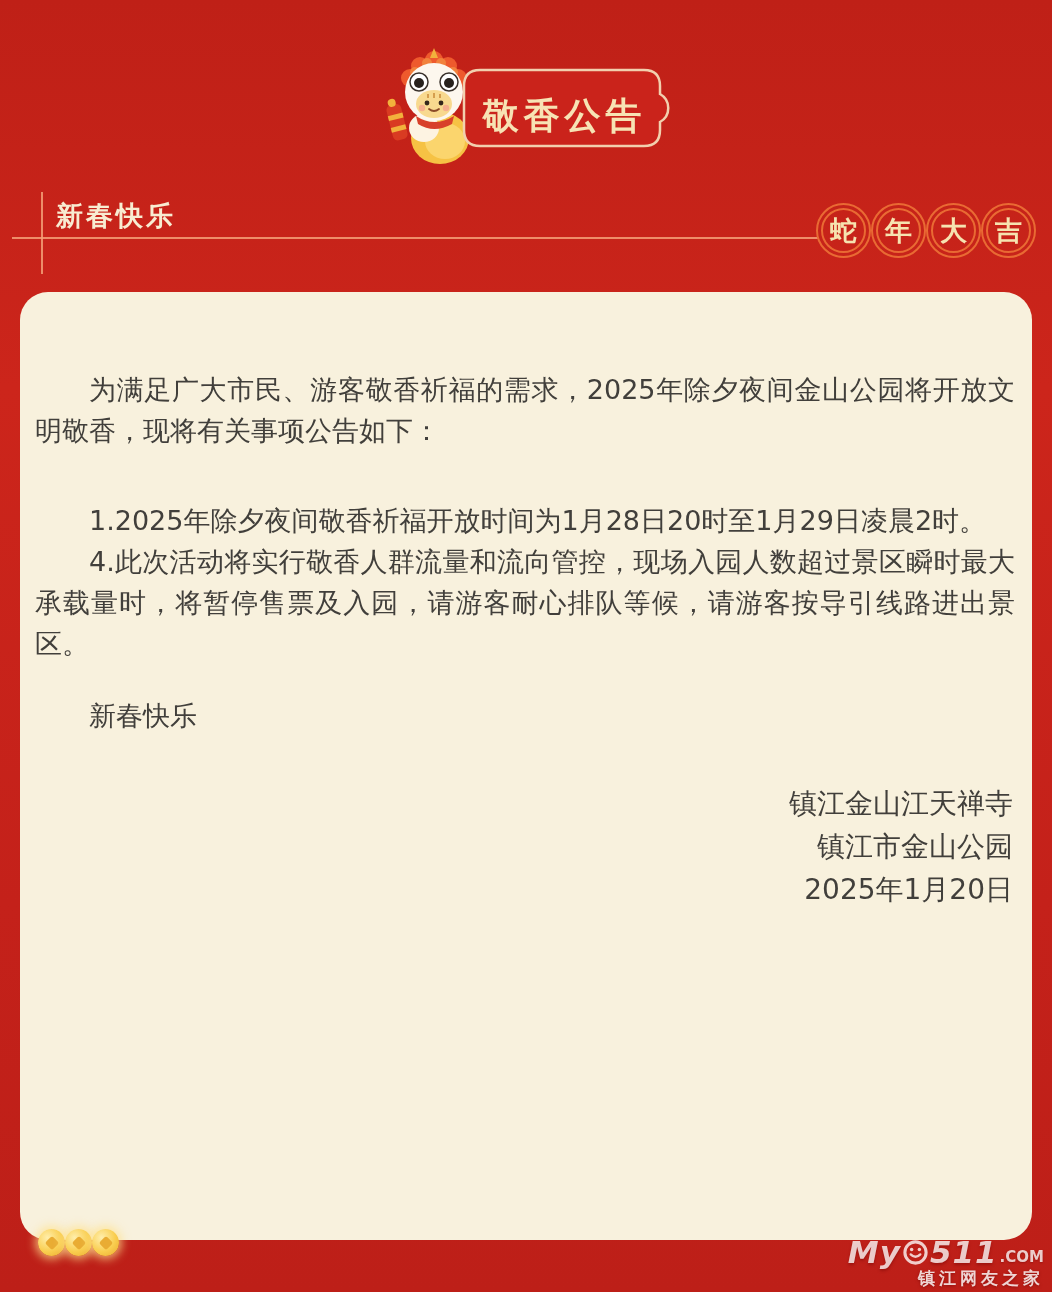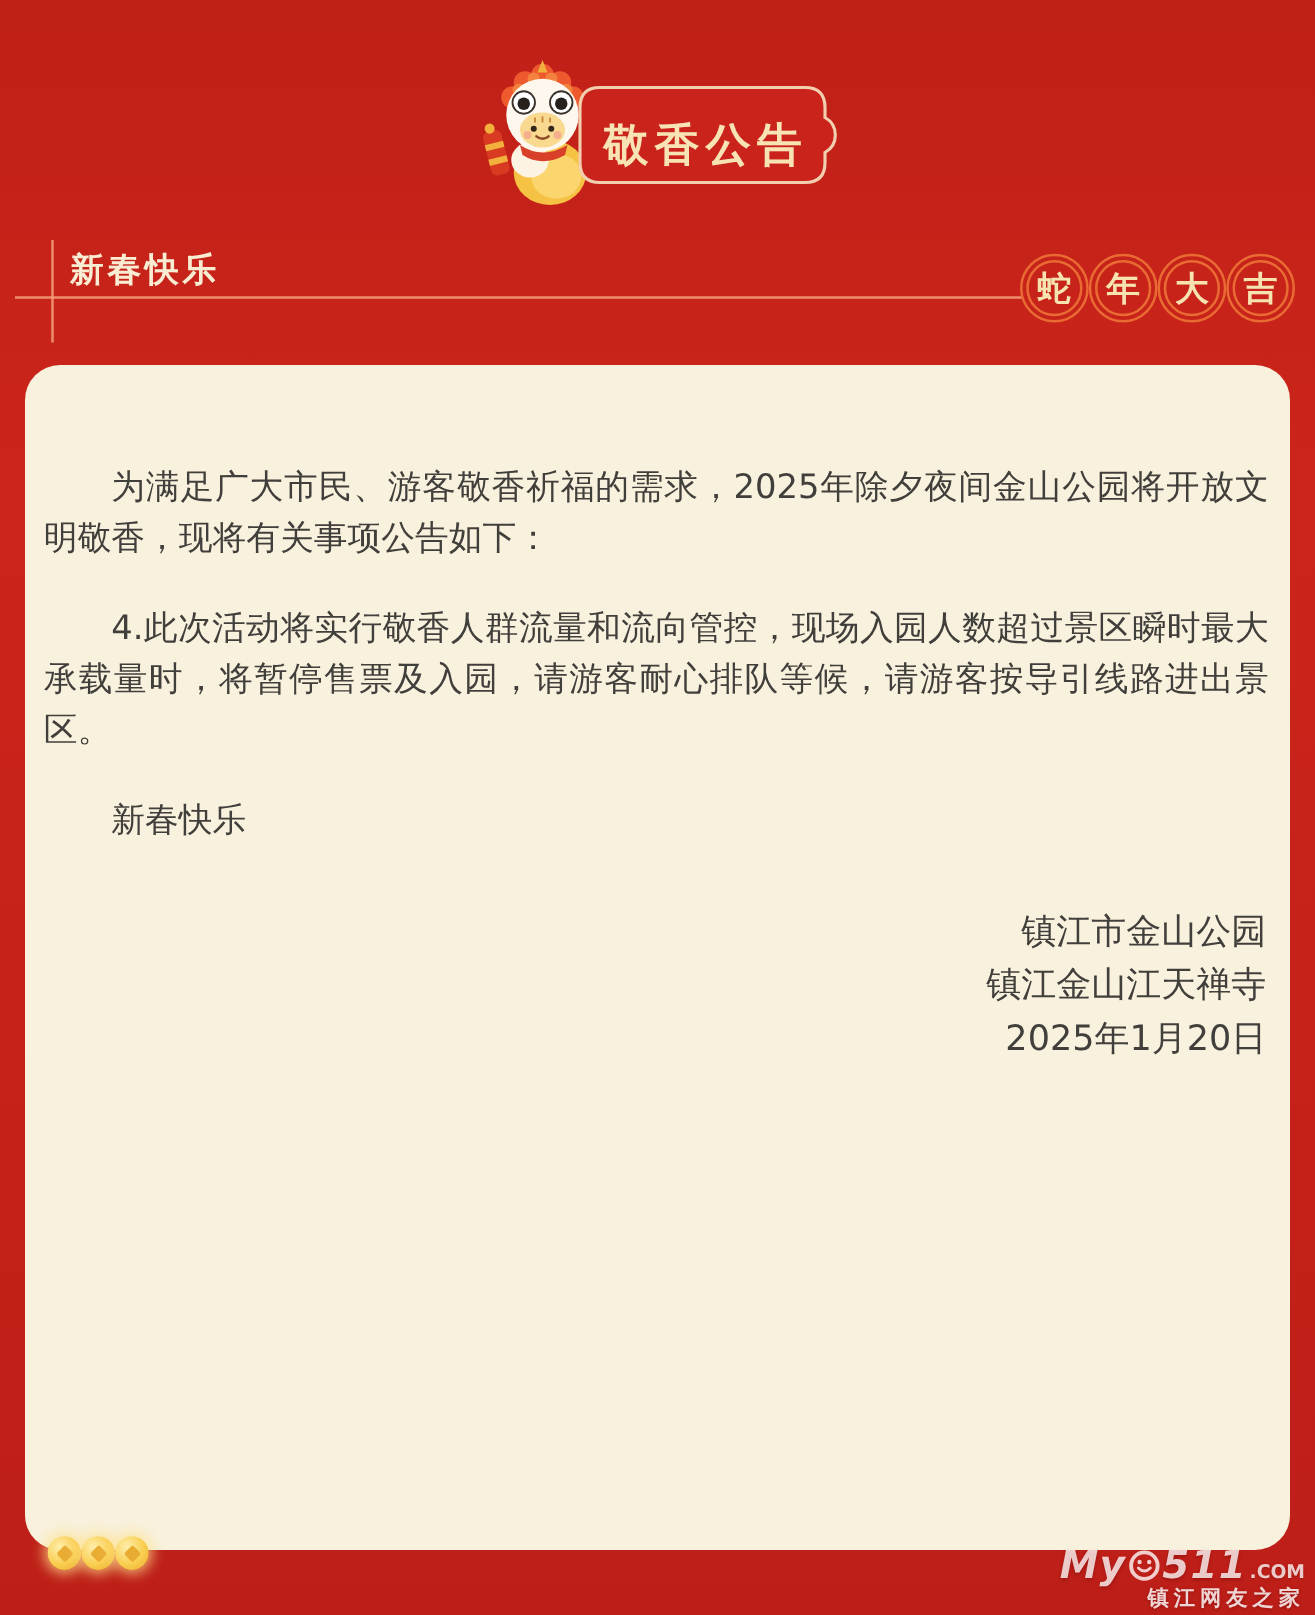--- a/index.html
+++ b/index.html
@@ -40,21 +40,21 @@
   .badge span{font-size:27px;font-weight:bold;color:#f6e3b0;}
   
   .card{
     position:absolute;left:20px;top:292px;width:1012px;height:948px;
     background:#f8f1dd;border-radius:28px;
     box-sizing:border-box;padding:77px 17px 0 15px;
     color:#413f3b;font-size:27px;line-height:41px;
     text-align:justify;
   }
   .card p{margin:0;text-indent:2em;}
-  .card p.intro{margin-bottom:31px;}
+  .card p.intro{margin-bottom:49px;}
   .card p.closing{margin-top:31px;}
   .sig{margin-top:46px;text-align:right;}
   .sig p{text-indent:0;line-height:43px;font-size:28px;padding-right:2px;}
   
   .coins{position:absolute;left:38px;top:1229px;display:flex;}
   .coin{
     position:relative;width:27px;height:27px;border-radius:50%;
     background:radial-gradient(circle at 35% 32%,#ffeeab 0%,#f9cd4e 55%,#eaa930 100%);
     box-shadow:0 0 10px 3px rgba(255,225,140,.75);
   }
@@ -148,25 +148,26 @@
     <div class="badge">
       <span>大</span>
     </div>
     <div class="badge">
       <span>吉</span>
     </div>
   </div>
 
   <div class="card">
     <p class="intro">为满足广大市民、游客敬香祈福的需求，2025年除夕夜间金山公园将开放文明敬香，现将有关事项公告如下：</p>
+    <p class="item">1.2025年除夕夜间敬香祈福开放时间为1月28日20时至1月29日凌晨2时。</p>
     <p class="item">4.此次活动将实行敬香人群流量和流向管控，现场入园人数超过景区瞬时最大承载量时，将暂停售票及入园，请游客耐心排队等候，请游客按导引线路进出景区。</p>
     <p class="closing">新春快乐</p>
     <div class="sig">
+      <p>镇江金山江天禅寺</p>
       <p>镇江市金山公园</p>
-      <p>镇江金山江天禅寺</p>
       <p>2025年1月20日</p>
     </div>
   </div>
 
   <div class="coins">
     <div class="coin"></div>
     <div class="coin"></div>
     <div class="coin"></div>
   </div>
 

